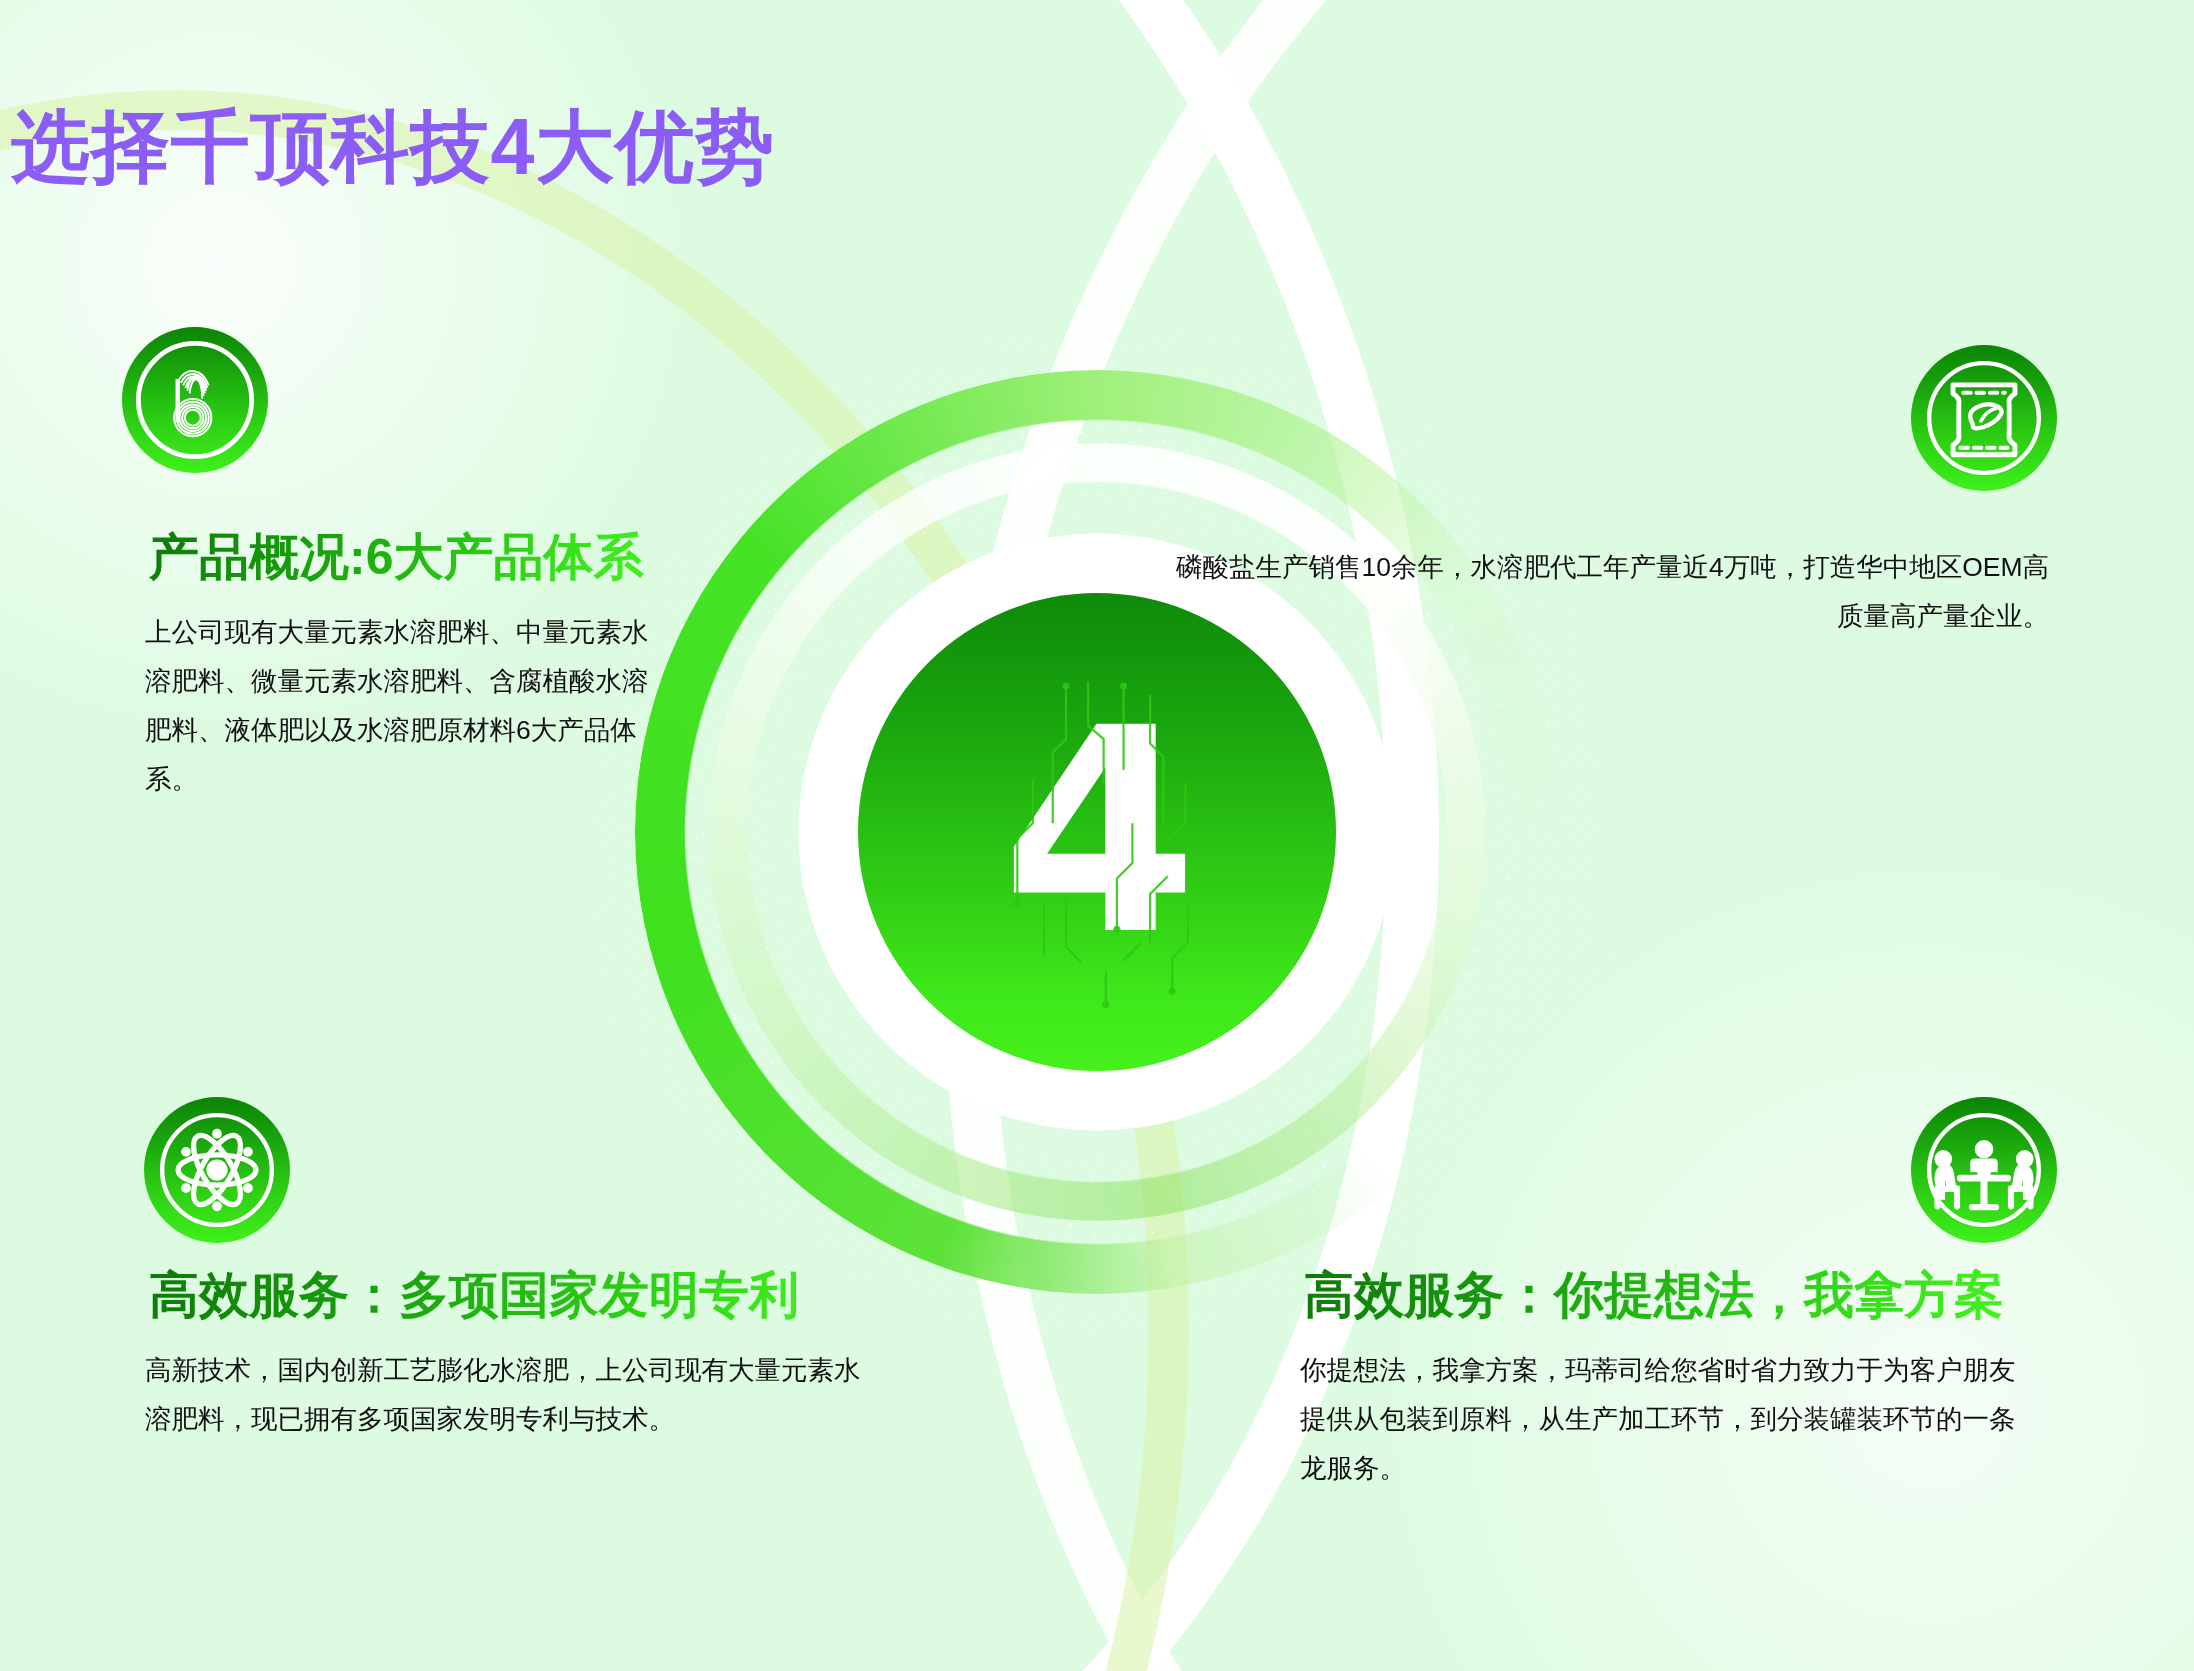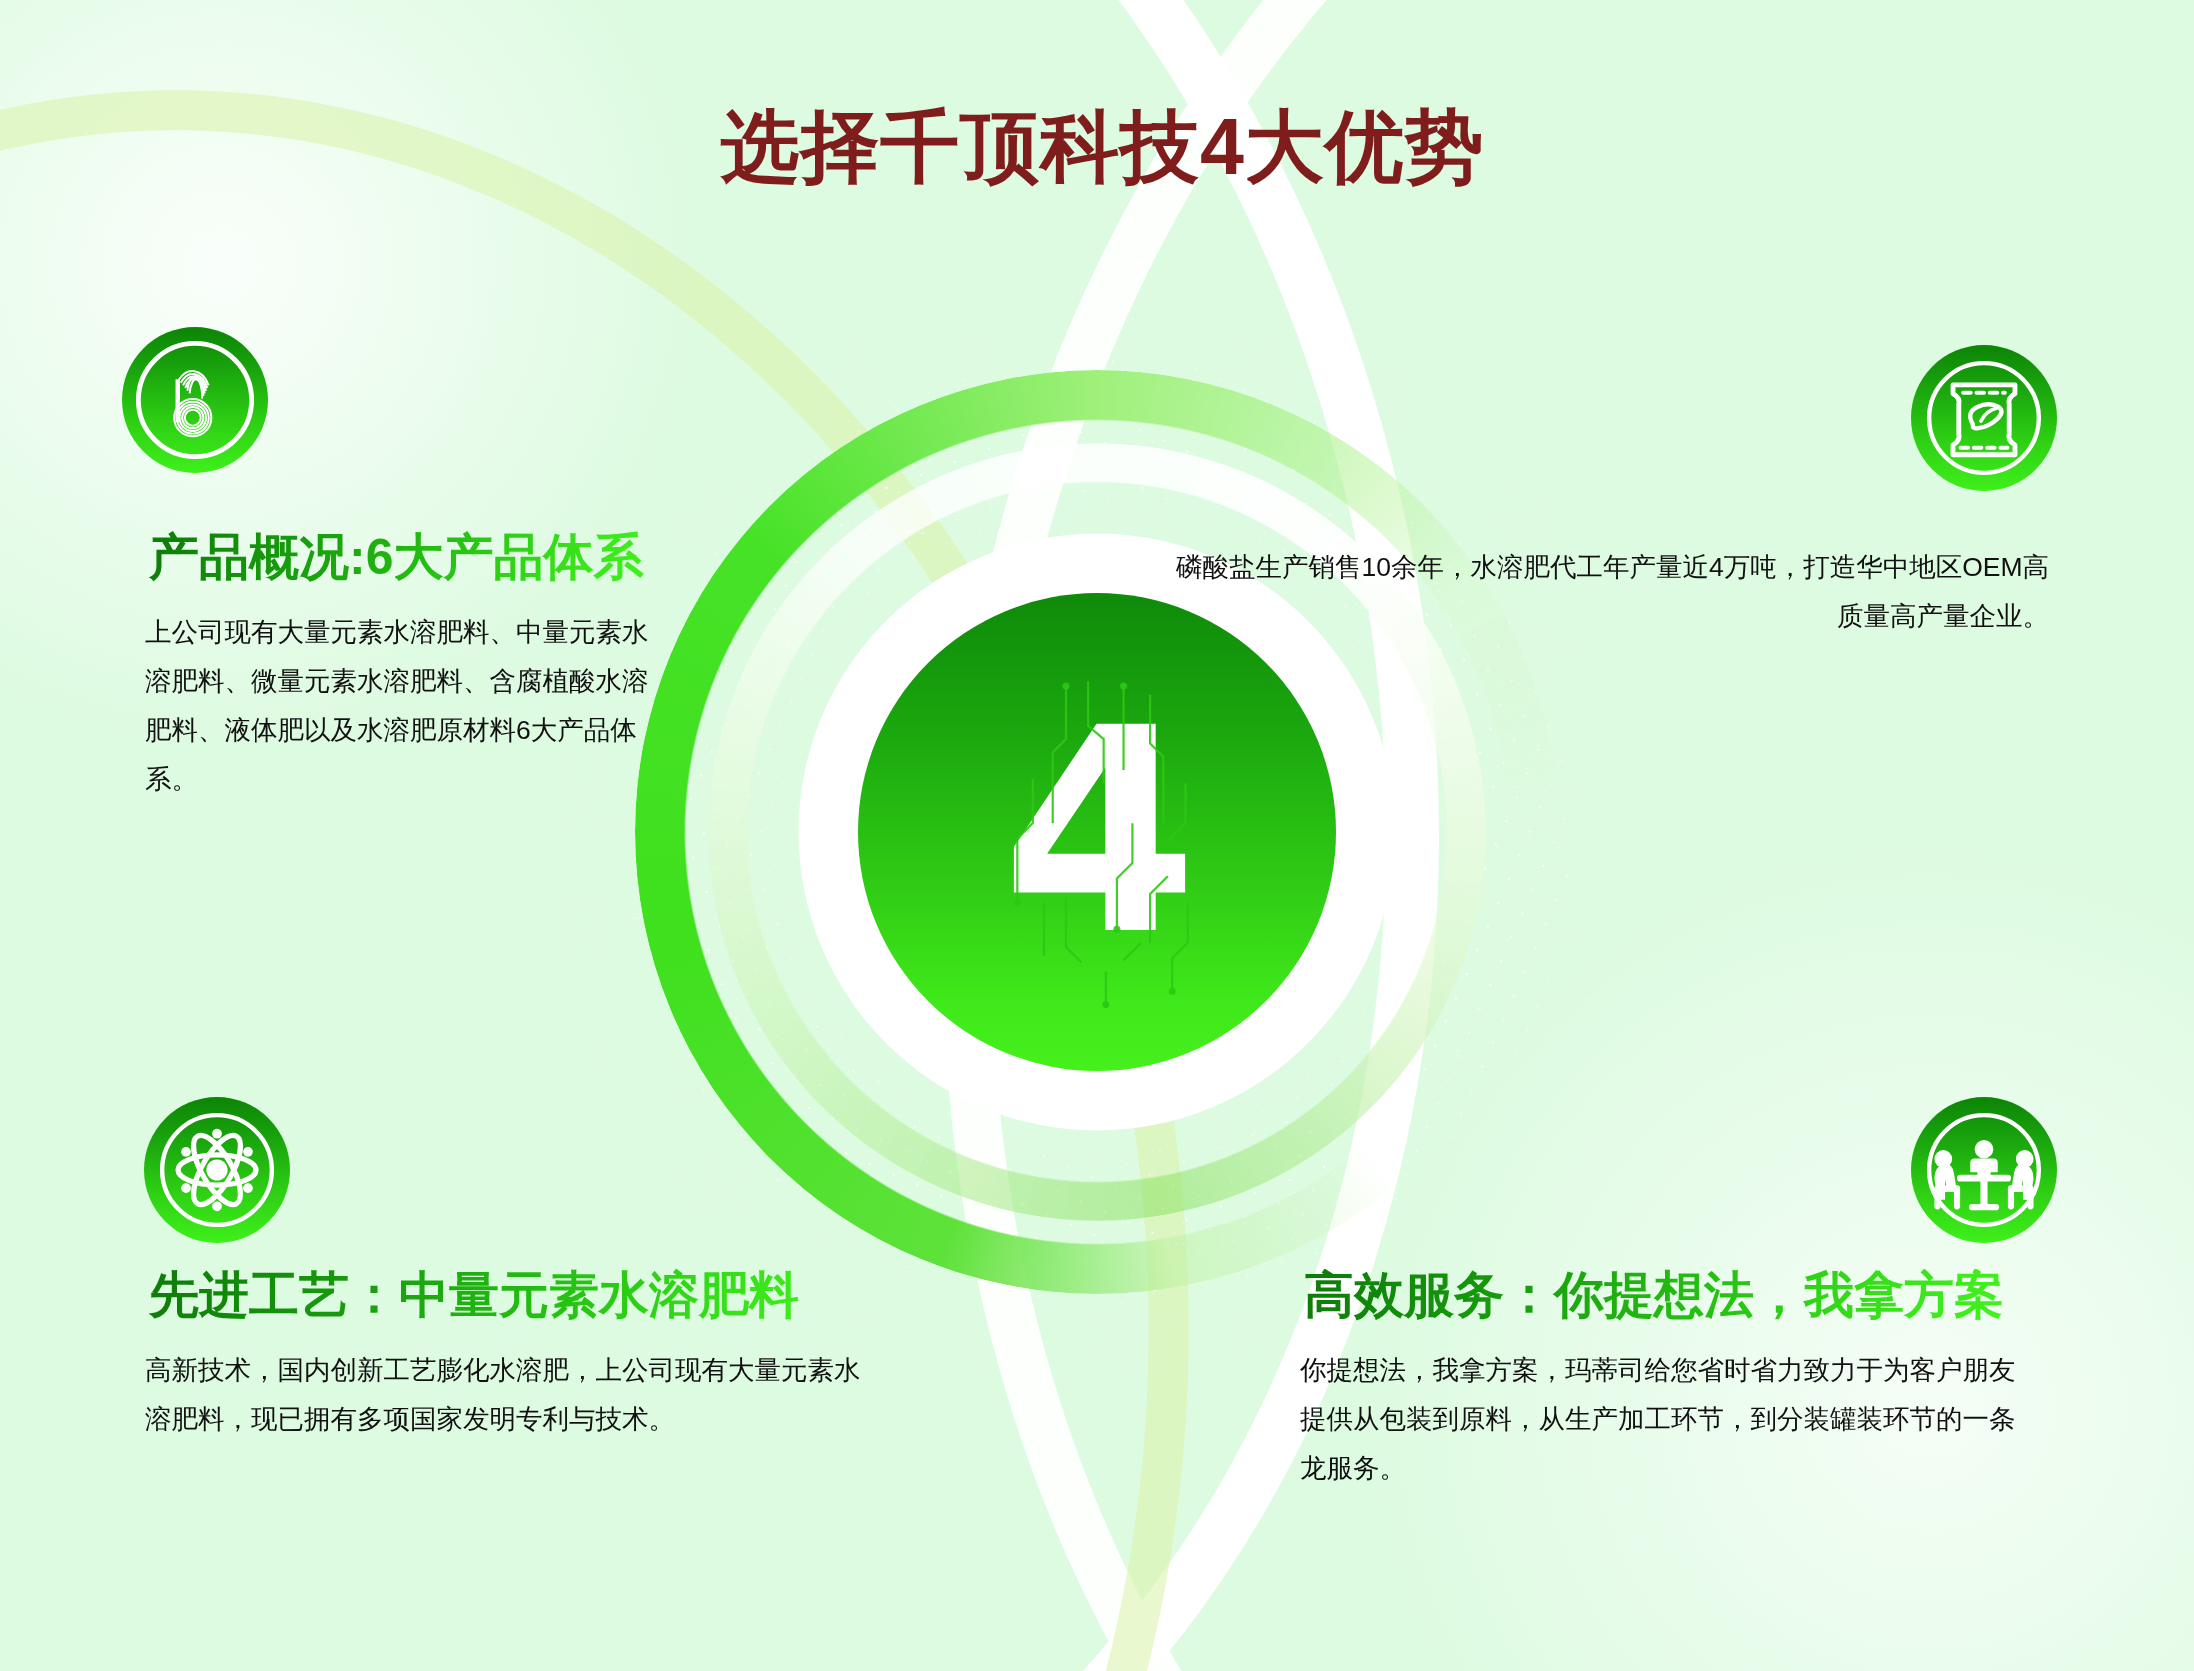--- a/index.html
+++ b/index.html
@@ -116,22 +116,22 @@
     display:flex;align-items:center;justify-content:center;
   }
   .badge svg{width:146px;height:146px;display:block;}
   .badge-tl{left:122px;top:327px;}
   .badge-tr{left:1911px;top:345px;}
   .badge-bl{left:144px;top:1097px;}
   .badge-br{left:1911px;top:1097px;}
 
   
   .main-title{
-    position:absolute;left:11px;right:0;top:95px;text-align:center;
-    font-size:79px;font-weight:bold;color:#7f1d1d;
+    position:absolute;left:11px;right:0;top:95px;text-align:left;
+    font-size:79px;font-weight:bold;color:#8b5cf6;
     letter-spacing:0.9px;
     font-family:"Liberation Sans","DejaVu Sans",sans-serif;
   }
 
   
   .block{position:absolute;}
   .block h3{
     margin:0 0 24px 16px;
     font-size:50px;font-weight:bold;line-height:1.05;
     background:linear-gradient(115deg,#0d7a08 0%,#179c0d 28%,#27c413 58%,#3ae61a 82%,#45f520 100%);
@@ -275,21 +275,21 @@
 <div class="block blk-tl">
   <h3>产品概况:6大产品体系</h3>
   <p>上公司现有大量元素水溶肥料、中量元素水溶肥料、微量元素水溶肥料、含腐植酸水溶肥料、液体肥以及水溶肥原材料6大产品体系。</p>
 </div>
 
 <div class="block blk-tr">
   <p>磷酸盐生产销售10余年，水溶肥代工年产量近4万吨，打造华中地区OEM高质量高产量企业。</p>
 </div>
 
 <div class="block blk-bl">
-  <h3>先进工艺：中量元素水溶肥料</h3>
+  <h3>高效服务：多项国家发明专利</h3>
   <p>高新技术，国内创新工艺膨化水溶肥，上公司现有大量元素水溶肥料，现已拥有多项国家发明专利与技术。</p>
 </div>
 
 <div class="block blk-br">
   <h3>高效服务：你提想法，我拿方案</h3>
   <p>你提想法，我拿方案，玛蒂司给您省时省力致力于为客户朋友提供从包装到原料，从生产加工环节，到分装罐装环节的一条龙服务。</p>
 </div>
 
 
 </body></html>

